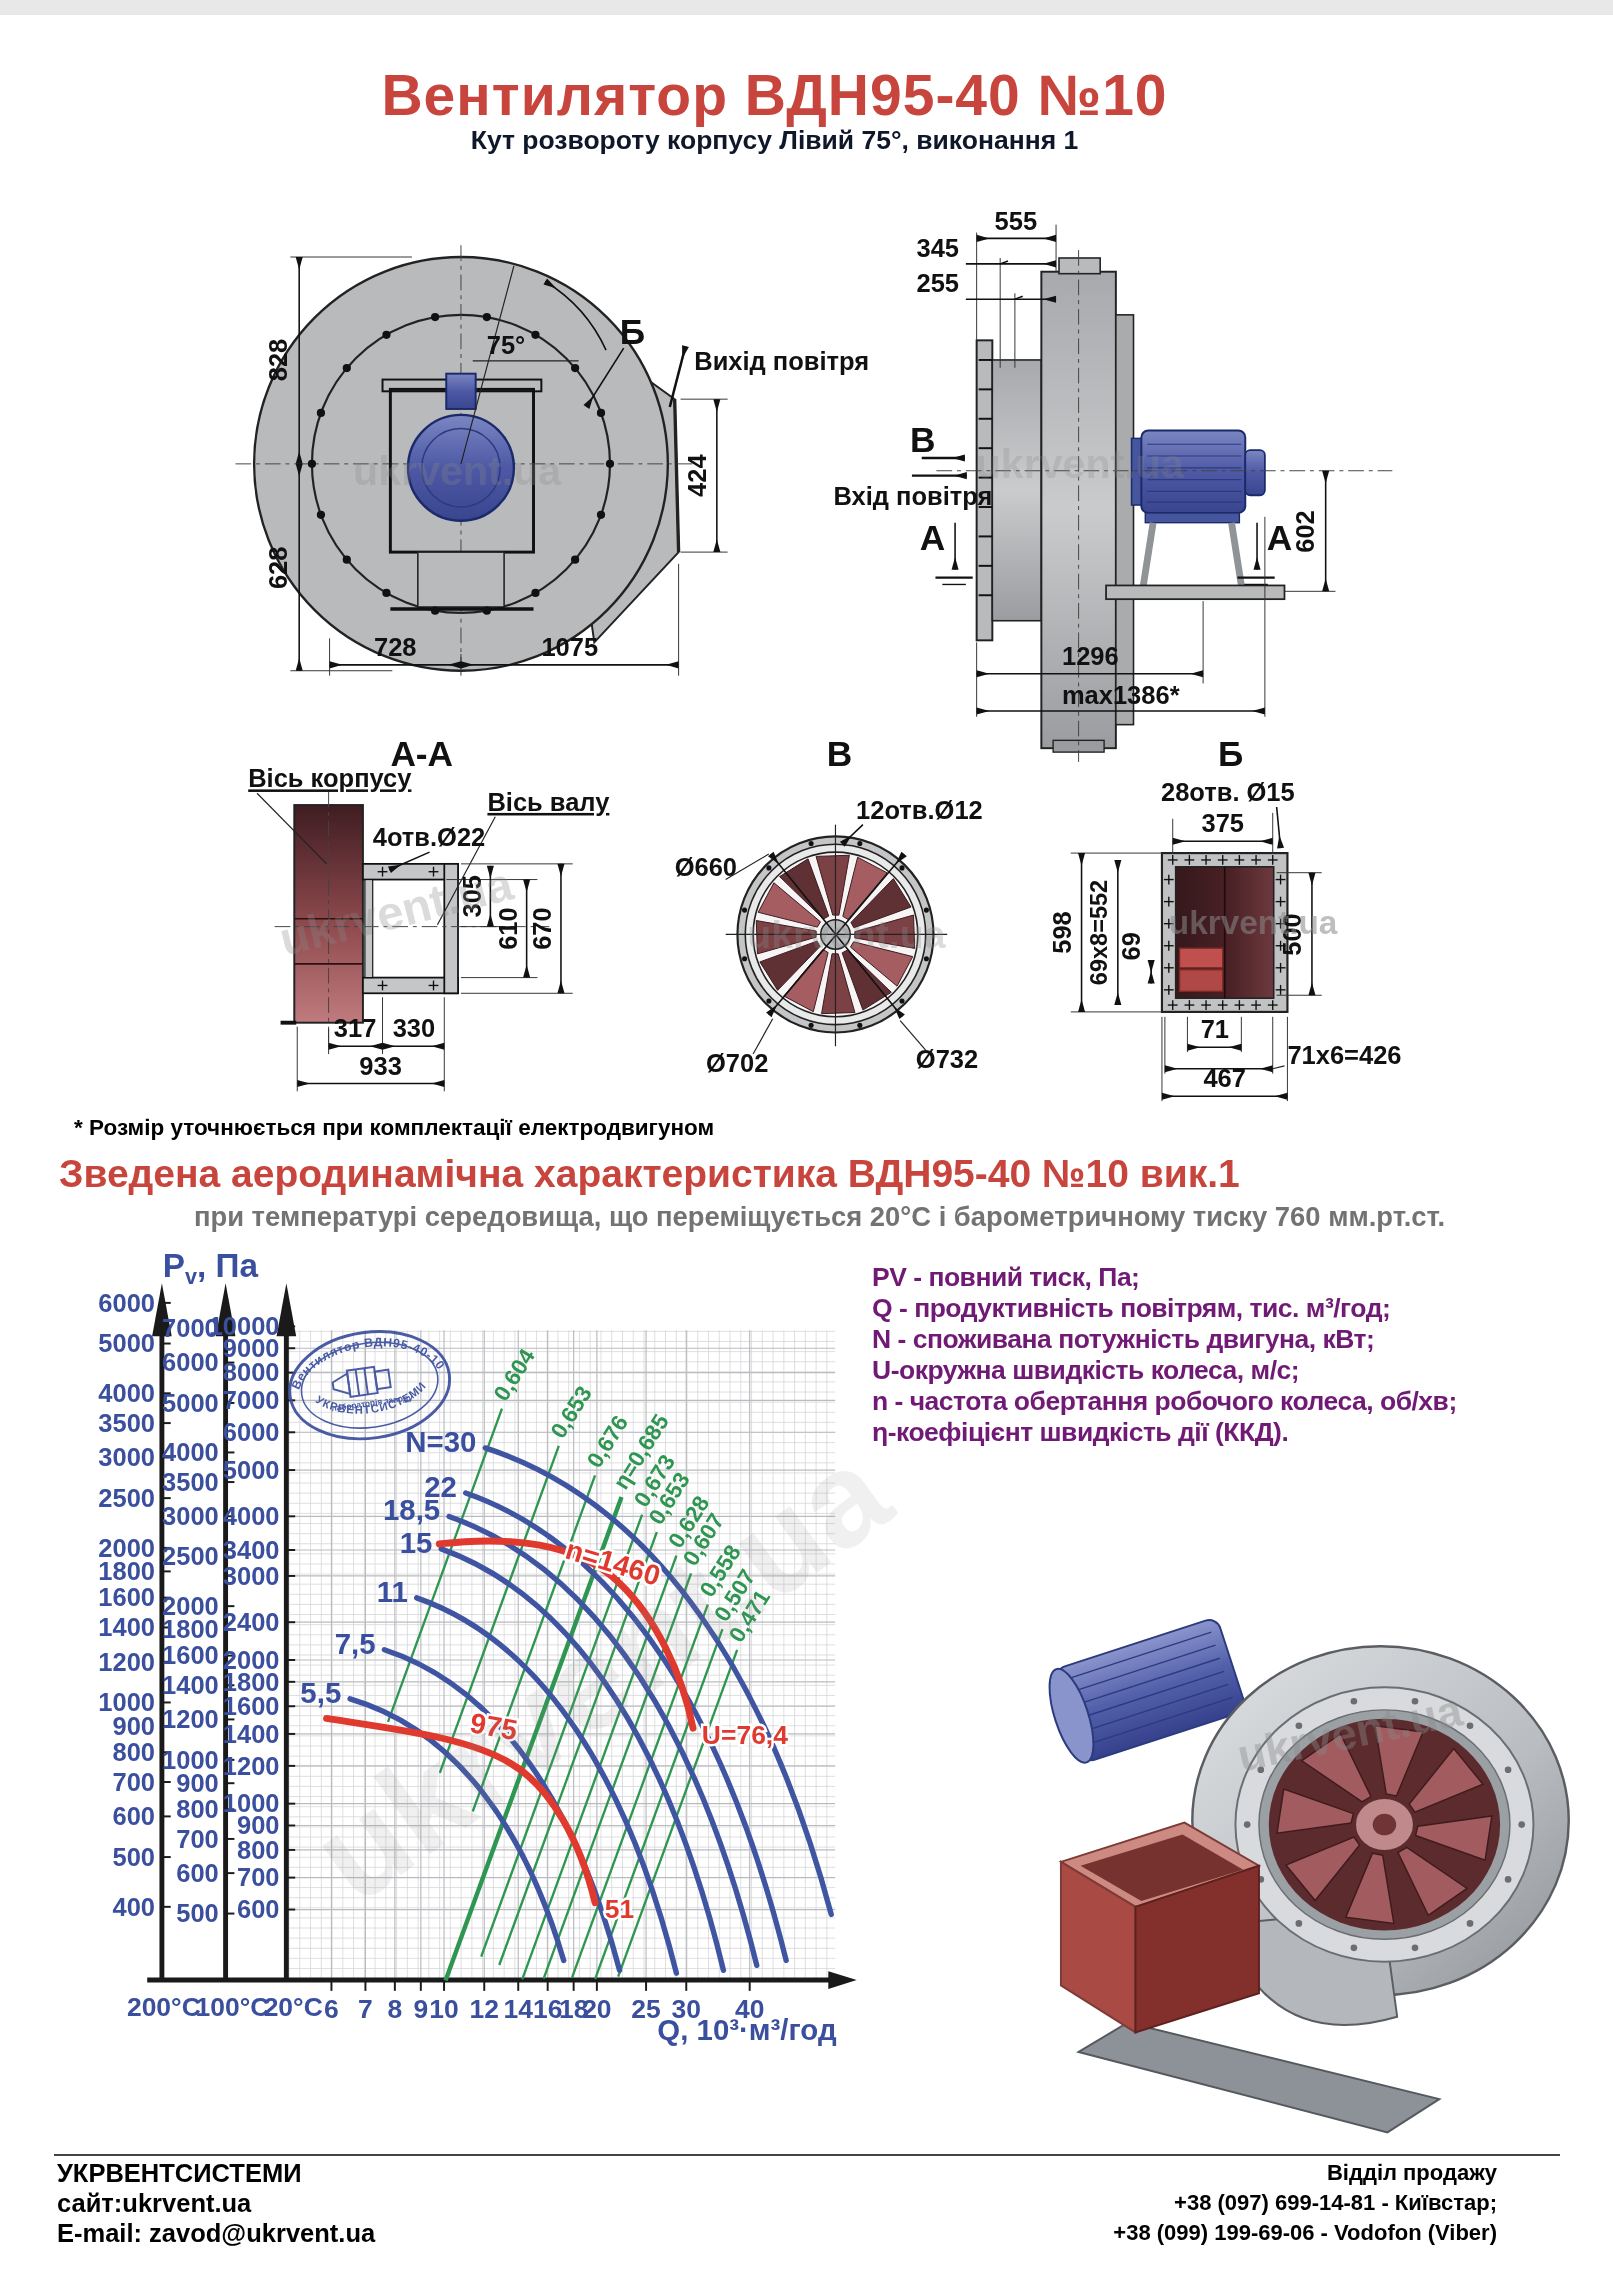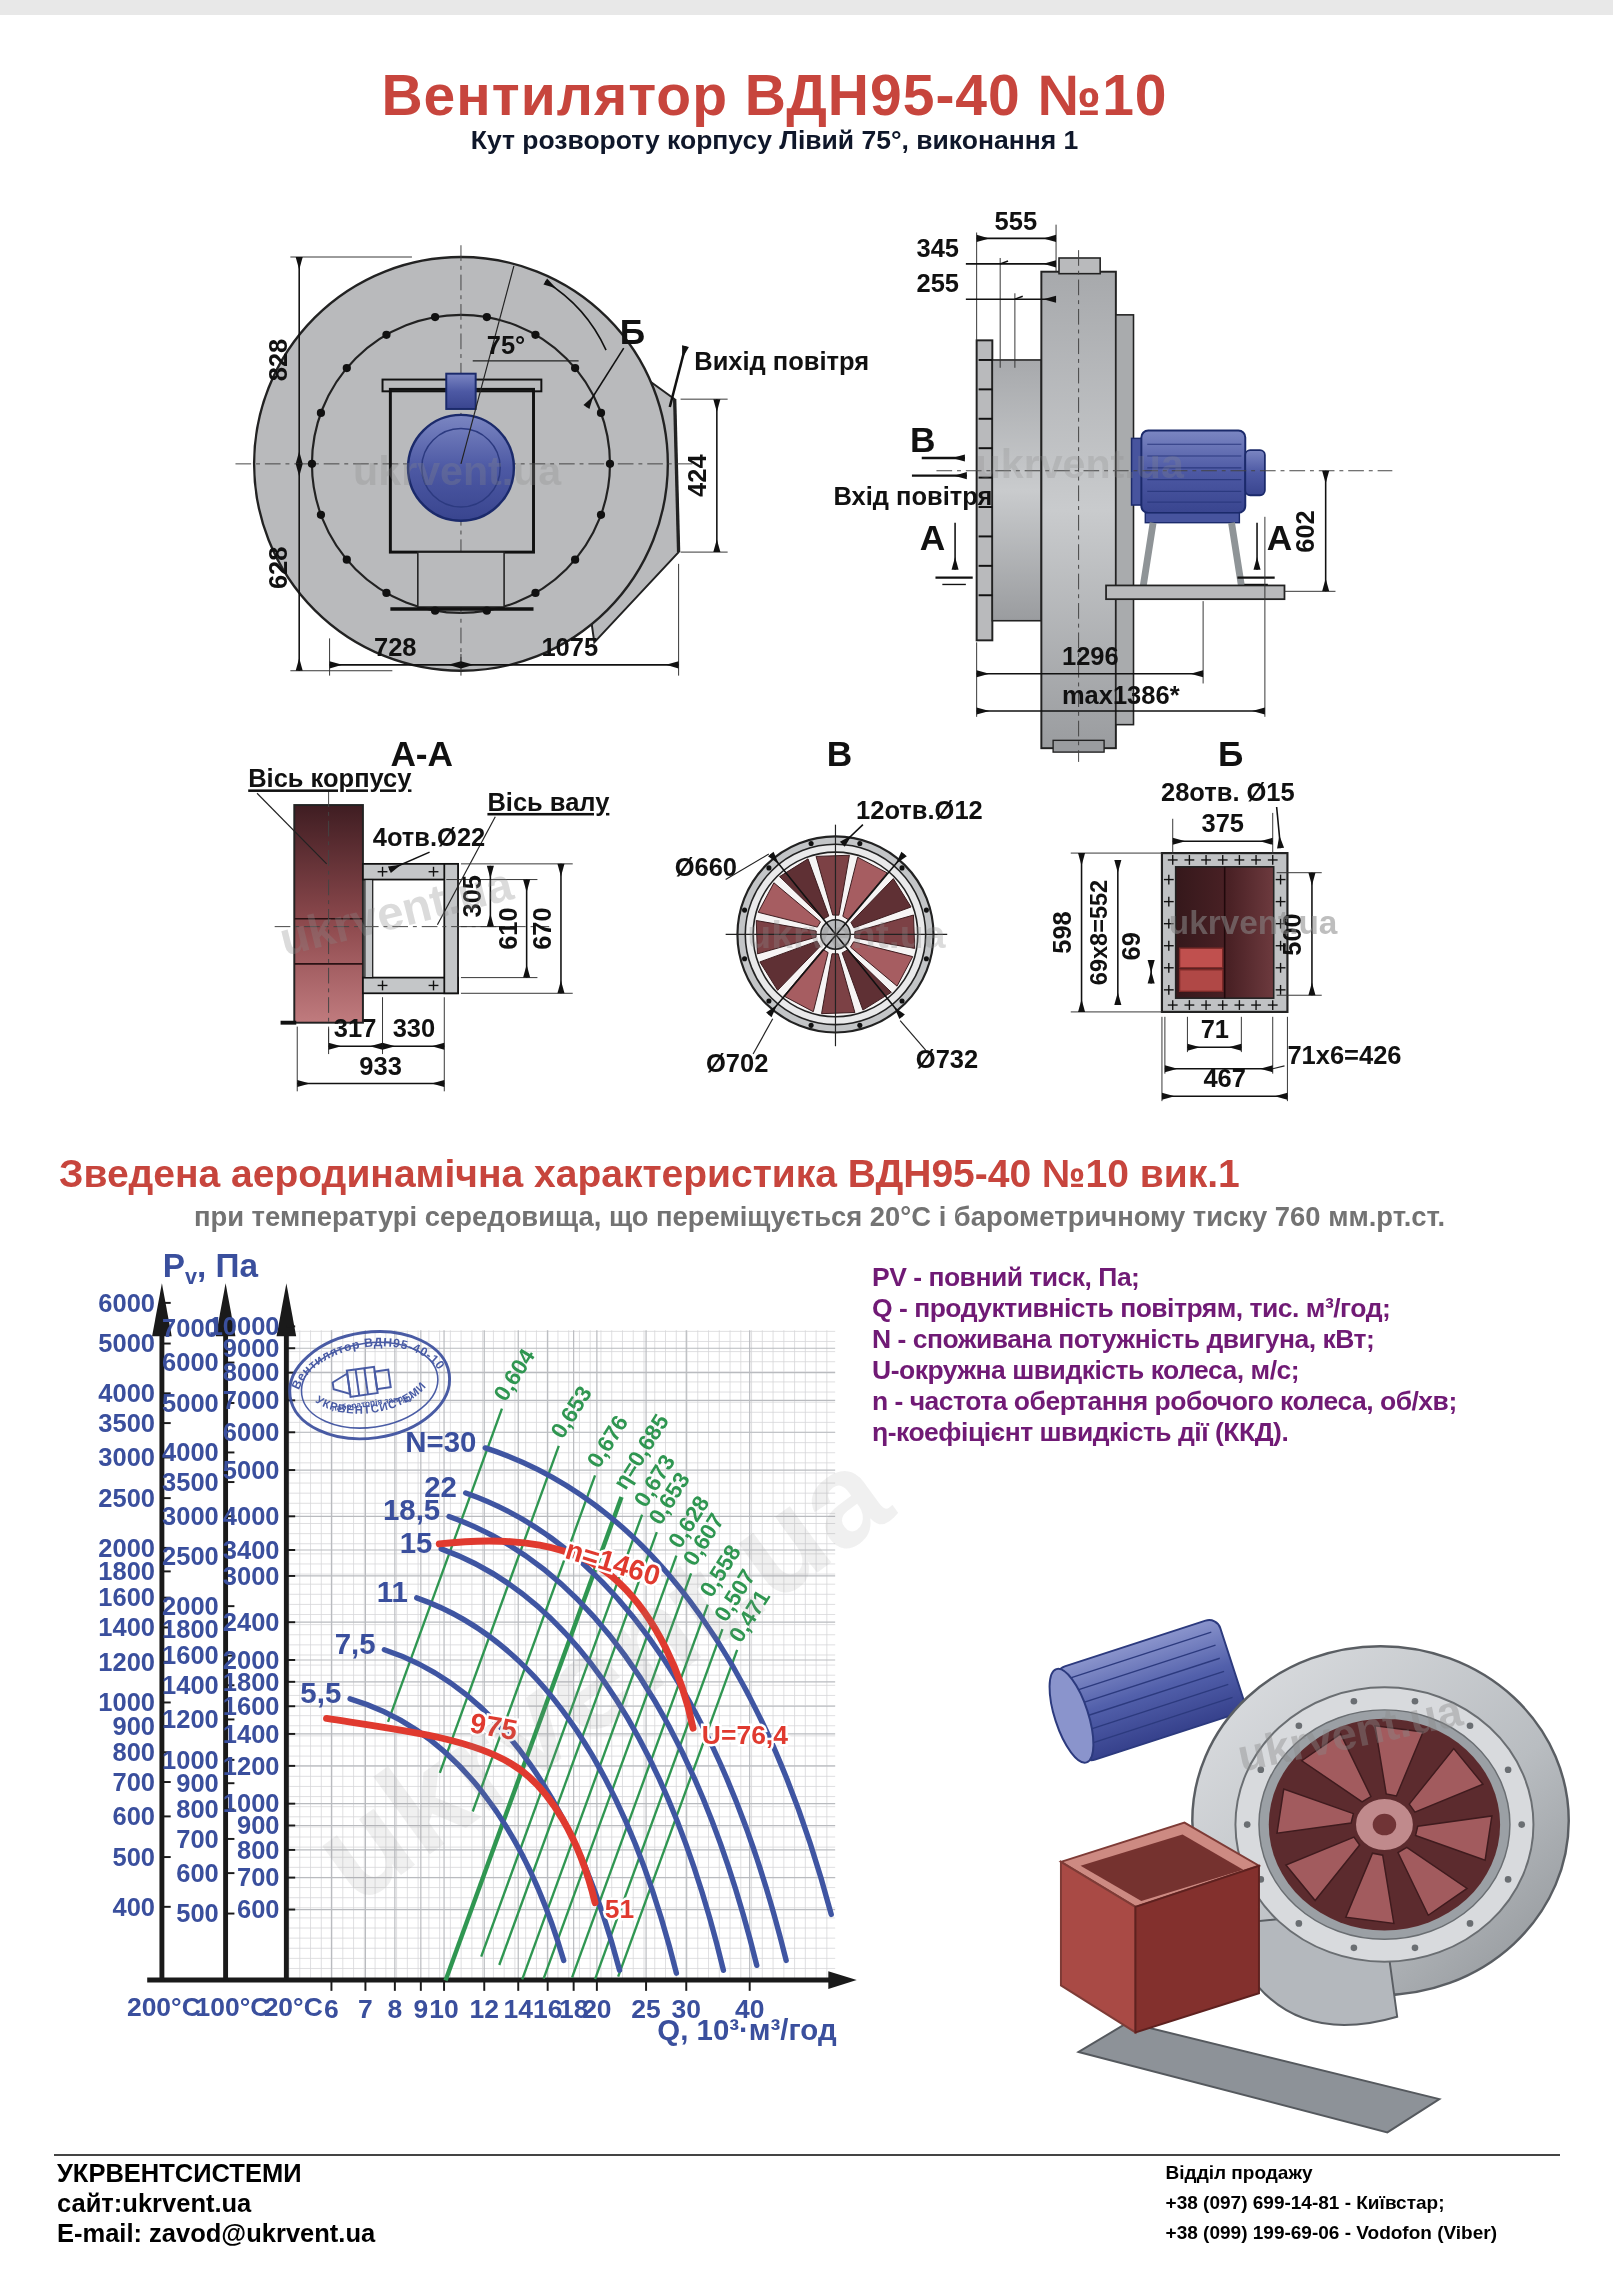--- a/index.html
+++ b/index.html
@@ -9,21 +9,21 @@
   .title{left:0;top:47px;width:1549px;text-align:center;font-size:57px;font-weight:700;
          color:#c7453d;letter-spacing:1px;}
   .subtitle{left:0;top:110px;width:1549px;text-align:center;font-size:26.5px;font-weight:700;color:#0f172a;}
   .footnote{left:74px;top:1100px;font-size:22.5px;font-weight:600;color:#000;}
   .aero-heading{left:59px;top:1137px;width:1549px;text-align:left;font-size:39px;font-weight:700;color:#c7453d;}
   .aero-sub{left:45px;top:1186px;width:1549px;text-align:center;font-size:27.4px;font-weight:700;color:#737373;}
   .legend{left:872px;top:1247px;width:686px;font-size:26.5px;font-weight:700;color:#701a75;
           line-height:31px;letter-spacing:-0.5px;}
   .footer-rule{left:54px;top:2139px;width:1506px;height:0;border-top:2px solid #444;}
   .footer-left{left:57px;top:2143px;font-size:25.5px;font-weight:600;color:#000;line-height:30px;}
-  .footer-right{top:2143px;right:116px;font-size:19px;font-weight:600;color:#000;line-height:30px;}
+  .footer-right{top:2143px;right:116px;text-align:right;font-size:22px;font-weight:600;color:#000;line-height:30px;}
   svg text{font-family:"Liberation Sans",sans-serif;}
   .dt{font-size:26px;font-weight:700;fill:#111;}
   .dts{font-size:24px;font-weight:700;fill:#111;}
   .vlab{font-size:36px;font-weight:700;fill:#111;}
   .dim{stroke:#111;stroke-width:1.6;fill:none;}
   .ext{stroke:#333;stroke-width:1;fill:none;}
   .cl{stroke:#444;stroke-width:1;fill:none;stroke-dasharray:16 5 4 5;}
   .thin{stroke:#222;stroke-width:1.2;fill:none;}
   .wm{font-weight:700;fill:#8a8a8a;}
 </style>
@@ -403,20 +403,21 @@
       <text class="dt" x="1239" y="1044" text-anchor="middle">71</text>
       <line x1="1188" y1="1075" x2="1298" y2="1075" class="dim" marker-start="url(#ma)" marker-end="url(#ma)"></line>
       <line x1="1298" y1="1075" x2="1310" y2="1072" class="thin"></line>
       <text class="dt" x="1313" y="1070">71х6=426</text>
       <line x1="1185" y1="1103" x2="1313" y2="1103" class="dim" marker-start="url(#ma)" marker-end="url(#ma)"></line>
       <text class="dt" x="1249" y="1094" text-anchor="middle">467</text>
       <text class="wm" x="1192" y="938" font-size="34" fill="#d9d9d9" opacity="0.55">ukrvent.ua</text>
     </g>
   </svg>
 
+  <div class="abs footnote">* Розмір уточнюється при комплектації електродвигуном</div>
   <div class="abs aero-heading">Зведена аеродинамічна характеристика ВДН95-40 №10 вик.1</div>
   <div class="abs aero-sub">при температурі середовища, що переміщується 20°С і барометричному тиску 760 мм.рт.ст.</div>
 
   <svg class="abs" style="left:59px;top:1223px" width="882" height="902" viewBox="60 1248 900 920">
     <g id="chart-dyn">
         <line x1="294.72314534886124" y1="1342" x2="294.72314534886124" y2="2005" stroke="#d6d6d8" stroke-width="0.8"></line>
         <line x1="305.69920226708916" y1="1342" x2="305.69920226708916" y2="2005" stroke="#d6d6d8" stroke-width="0.8"></line>
         <line x1="316.6752591853171" y1="1342" x2="316.6752591853171" y2="2005" stroke="#d6d6d8" stroke-width="0.8"></line>
         <line x1="327.651316103545" y1="1342" x2="327.651316103545" y2="2005" stroke="#d6d6d8" stroke-width="0.8"></line>
         <line x1="338.62737302177294" y1="1342" x2="338.62737302177294" y2="2005" stroke="#d6d6d8" stroke-width="0.8"></line>

